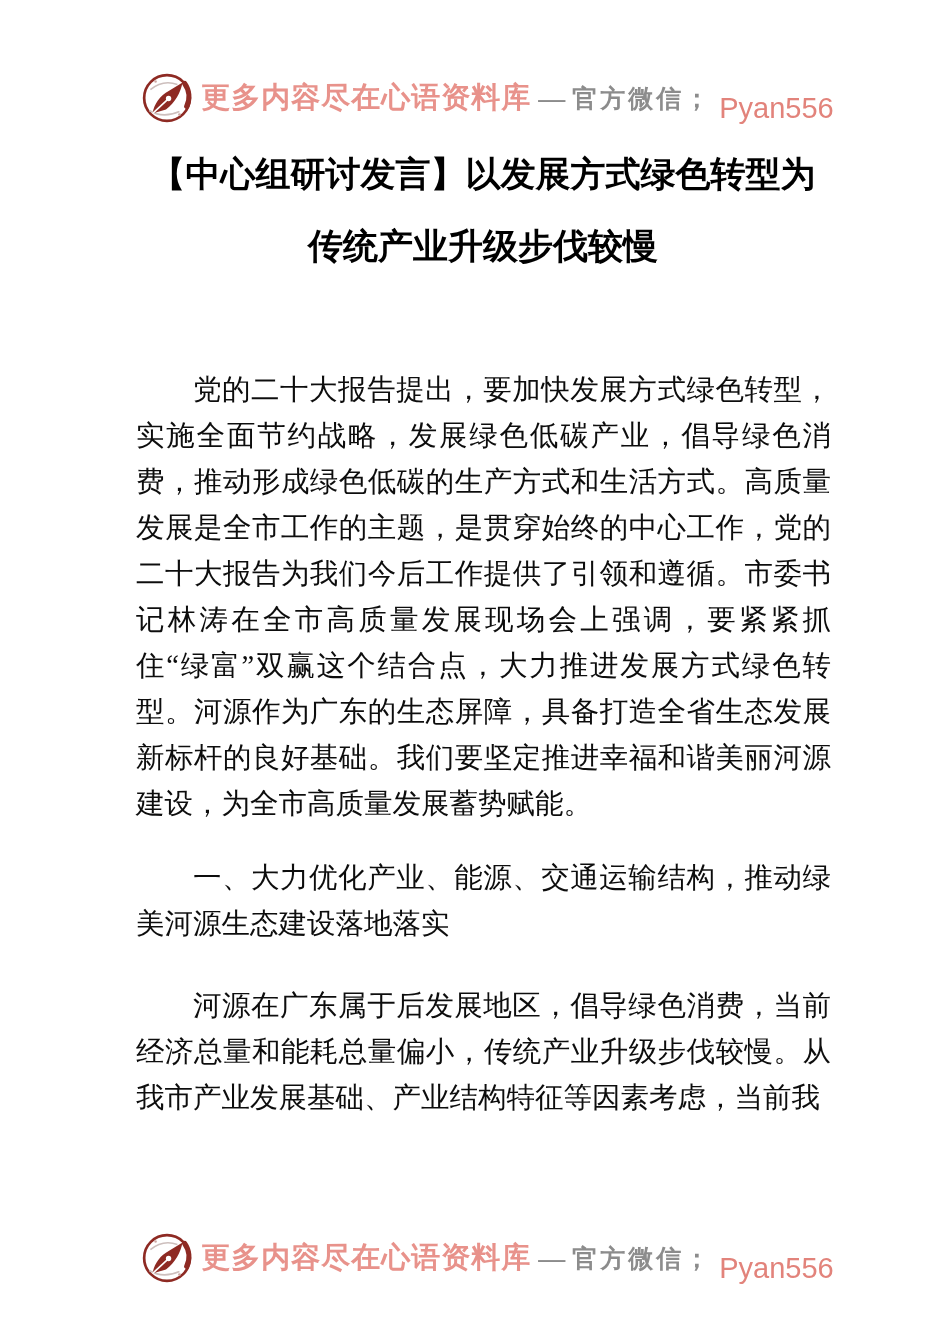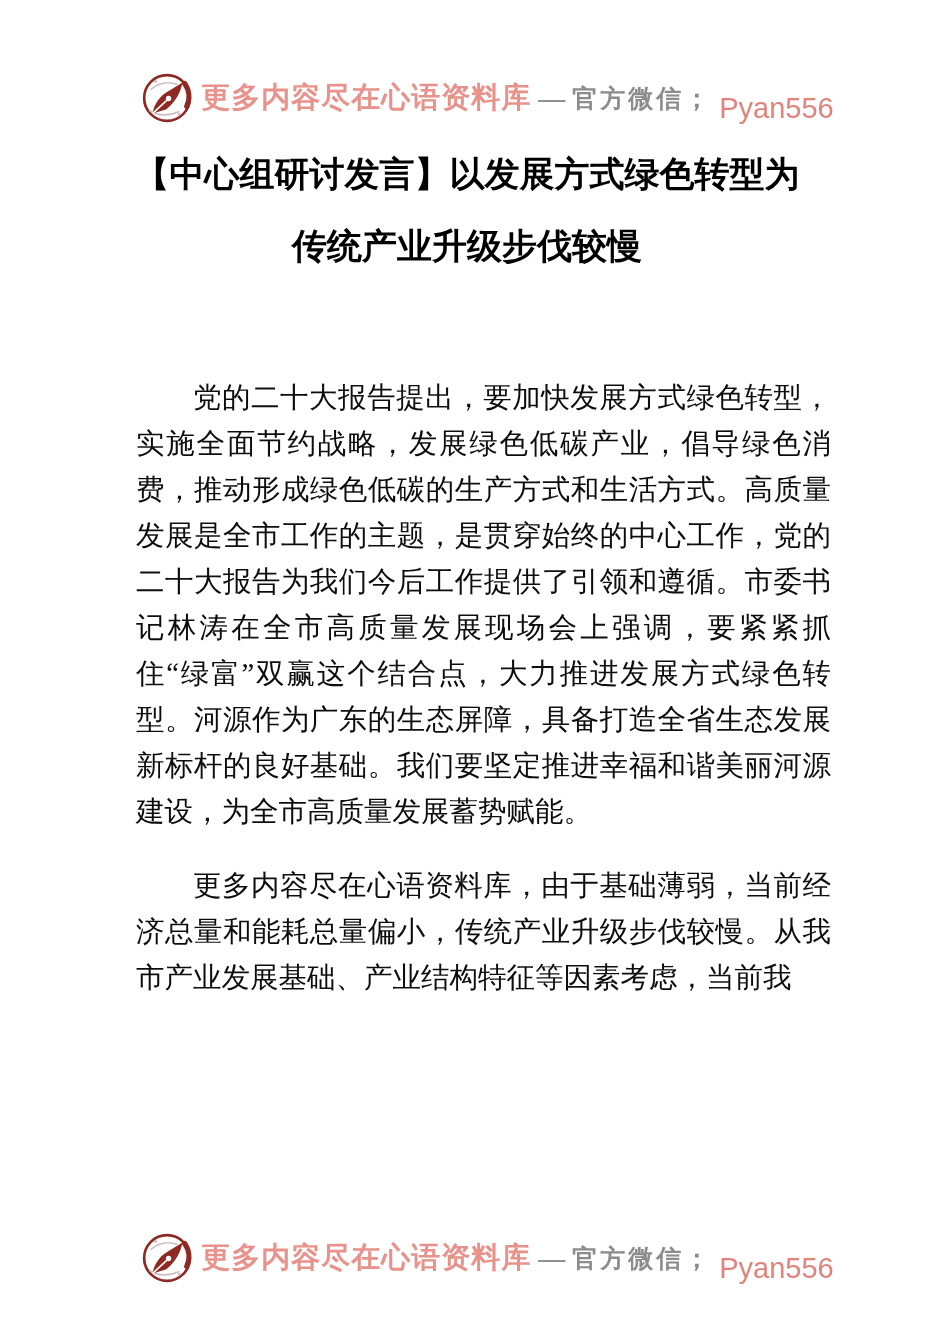--- a/index.html
+++ b/index.html
@@ -49,40 +49,40 @@
   }
   .wm-id {
     color: #E2837B;
     font-size: 29px;
     font-family: "Liberation Sans", "DejaVu Sans", sans-serif;
     margin-top: 20px;
   }
   .doc-title {
     position: absolute;
     top: 139px;
-    left: 120px;
+    left: 136px;
     width: 694px;
     text-align: center;
     font-size: 35px;
     line-height: 72px;
     font-weight: bold;
     color: #000000;
   }
   .doc-body {
     position: absolute;
     top: 367px;
     left: 136px;
     width: 695px;
     font-size: 28.5px;
     line-height: 46px;
     text-align: justify;
     color: #0d0d0d;
   }
   .doc-body p {
-    margin: 8px 0 28px 0;
+    margin: 0 0 28px 0;
     text-indent: 2em;
   }
   .doc-body p.section-heading {
     margin-bottom: 36px;
   }
 </style>
 </head>
 <body>
 
 <div class="watermark wm-header">
@@ -105,21 +105,22 @@
   <span class="wm-id">Pyan556</span>
 </div>
 
 <div class="doc-title">
   <div>【中心组研讨发言】以发展方式绿色转型为</div>
   <div>传统产业升级步伐较慢</div>
 </div>
 
 <div class="doc-body">
   <p>党的二十大报告提出，要加快发展方式绿色转型，实施全面节约战略，发展绿色低碳产业，倡导绿色消费，推动形成绿色低碳的生产方式和生活方式。高质量发展是全市工作的主题，是贯穿始终的中心工作，党的二十大报告为我们今后工作提供了引领和遵循。市委书记林涛在全市高质量发展现场会上强调，要紧紧抓住“绿富”双赢这个结合点，大力推进发展方式绿色转型。河源作为广东的生态屏障，具备打造全省生态发展新标杆的良好基础。我们要坚定推进幸福和谐美丽河源建设，为全市高质量发展蓄势赋能。</p>
-  <p>更多内容尽在心语资料库，由于基础薄弱，当前经济总量和能耗总量偏小，传统产业升级步伐较慢。从我市产业发展基础、产业结构特征等因素考虑，当前我</p>
+  <p class="section-heading">一、大力优化产业、能源、交通运输结构，推动绿美河源生态建设落地落实</p>
+  <p>河源在广东属于后发展地区，倡导绿色消费，当前经济总量和能耗总量偏小，传统产业升级步伐较慢。从我市产业发展基础、产业结构特征等因素考虑，当前我</p>
 </div>
 
 <div class="watermark wm-footer">
   <span class="wm-logo">
     <svg width="54" height="54" viewBox="0 0 52 52" xmlns="http://www.w3.org/2000/svg">
       <circle cx="26" cy="26" r="22" fill="none" stroke="#8E2A23" stroke-width="2.6"></circle>
       <path d="M 43,12 A 22,22 0 0 1 45,34" fill="none" stroke="#8E2A23" stroke-width="5" stroke-linecap="round"></path>
       <path d="M10,18 Q22,8 36,13" fill="none" stroke="#CDBFBD" stroke-width="1.6"></path>
       <path d="M9,38 Q22,46 38,39" fill="none" stroke="#CDBFBD" stroke-width="1.6"></path>
       <path d="M12,41 C14,31 19,24 28,19 L41,11 C39,21 34,30 25,37 Z" fill="#8E2A23"></path>

